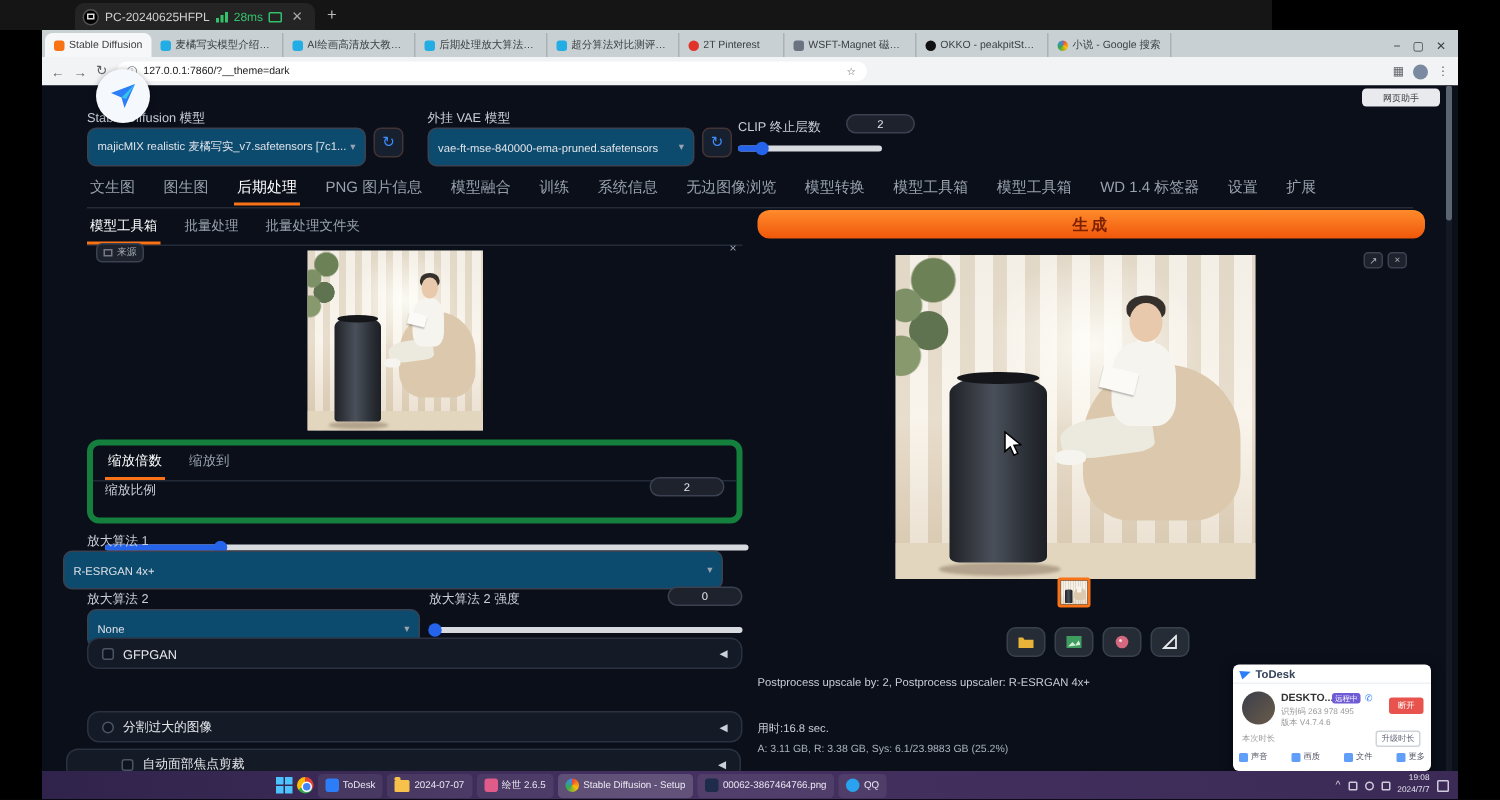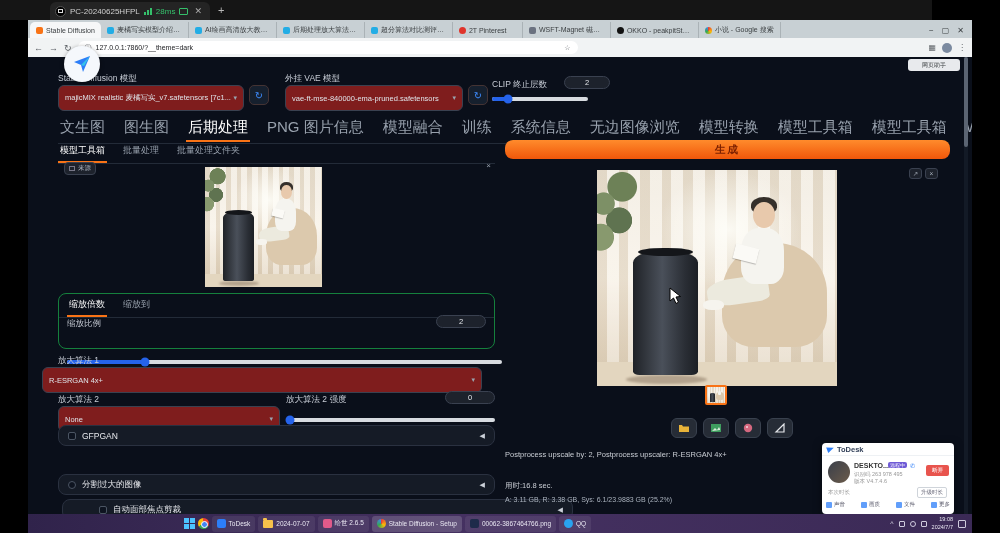--- a/index.html
+++ b/index.html
@@ -1,21 +1,21 @@
 <!DOCTYPE html>
 <html><head>
 <meta charset="utf-8">
 <style>
   * { margin:0; padding:0; box-sizing:border-box; font-family:"Liberation Sans","DejaVu Sans",sans-serif; }
   body { background:#000; width:1000px; height:533px; overflow:hidden; position:relative; }
   #stage { position:absolute; left:0; top:0; width:1000px; height:533px; background:#000; }
   .abs { position:absolute; }
 
   
-  #tdbar { left:0; top:0; width:932px; height:20px; background:#151515; }
+  #tdbar { left:0; top:0; width:848px; height:20px; background:#151515; }
   #tdtab { left:50px; top:2px; width:160px; height:18px; background:#242424; border-radius:6px 6px 0 0; display:flex; align-items:center; gap:4px; padding:0 5px; }
   #tdtab .host { color:#cfcfcf; font-size:8px; white-space:nowrap; }
   .sigbars { display:flex; align-items:flex-end; gap:1px; height:8px; }
   .sigbars i { display:block; width:2px; background:#35c06b; }
   .latency { color:#35c06b; font-size:8px; }
   .tinybadge { width:9px; height:7px; border:1px solid #35c06b; border-radius:1px; }
   .tdclose { color:#aaa; font-size:9px; margin-left:2px; }
   #tdnew { left:218px; top:4px; color:#bbb; font-size:11px; }
   .moncircle { width:11px; height:11px; border-radius:50%; background:#000; border:1px solid #555; display:flex; align-items:center; justify-content:center; }
   .moncircle i { display:block; width:5px; height:4px; border:1px solid #ddd; }
@@ -35,38 +35,38 @@
   #urlpill { width:500px; height:13px; background:#fff; border-radius:8px; display:flex; align-items:center; gap:4px; padding:0 7px; }
   #urlpill .info { color:#5f6368; font-size:7px; }
   #urlpill .url { color:#202124; font-size:7px; }
   #urlpill .star { margin-left:auto; color:#5f6368; font-size:7px; }
   .tbright { margin-left:auto; display:flex; align-items:center; gap:6px; color:#5f6368; font-size:8px; }
   .avatar-mini { width:10px; height:10px; border-radius:50%; background:#7b8aa0; }
 
   
   #page { left:0; top:37px; width:944px; height:457px; background:#0a0f1a; overflow:hidden; }
   .lbl { color:#c8cdd6; font-size:8.5px; white-space:nowrap; }
-  .select { background:#7f1d1d; border:1px solid #3a4150; border-radius:6px; display:flex; align-items:center; padding:12px 6px; color:#dfe3e8; font-size:7.5px; height:20px; }
+  .select { background:#0c4a6e; border:1px solid #3a4150; border-radius:6px; display:flex; align-items:center; padding:12px 6px; color:#dfe3e8; font-size:7.5px; height:20px; }
   .select .car { margin-left:auto; color:#9aa3af; font-size:7px; }
   .refbtn { width:20px; height:20px; background:#16202e; border:1px solid #433; border-radius:5px; color:#3d8bfd; font-size:10px; display:flex; align-items:center; justify-content:center; }
   .pillval { background:#1d222c; border:1px solid #3a4150; border-radius:9px; color:#e5e7eb; font-size:7.5px; display:flex; align-items:center; justify-content:center; }
   .track { height:4px; background:#d7dbe0; border-radius:2px; position:relative; }
   .fill { position:absolute; left:0; top:0; bottom:0; background:#2563eb; border-radius:2px; }
   .thumb { position:absolute; top:50%; transform:translate(-50%,-50%); width:9px; height:9px; border-radius:50%; background:#2563eb; }
-  .mtab { color:#98a1ad; font-size:15px; padding:3px 2px; white-space:nowrap; }
+  .mtab { color:#98a1ad; font-size:10px; padding:3px 2px; white-space:nowrap; }
   .mtab.sel { color:#fff; border-bottom:2px solid #f97316; }
   #maintabs { left:30px; top:58px; width:884px; display:flex; gap:15px; border-bottom:1px solid #232b38; padding-bottom:1px; }
   .subtabs { display:flex; gap:14px; border-bottom:1px solid #232b38; }
   .stab { color:#98a1ad; font-size:9px; padding:4px 2px; white-space:nowrap; }
   .stab.sel { color:#fff; border-bottom:2px solid #f97316; }
   .accordion { background:#151b26; border:1px solid #2a3140; border-radius:8px; height:21px; display:flex; align-items:center; gap:6px; padding:0 9px; }
   .accordion .cb { width:8px; height:8px; border:1px solid #4b5563; border-radius:2px; background:#0e1420; }
   .accordion .atitle { color:#e5e7eb; font-size:8.5px; }
   .accordion .arr { margin-left:auto; color:#cbd1d9; font-size:7px; }
-  .panelbox { border:1px solid #15803d; border-radius:8px; }
+  .panelbox { border:4px solid #15803d; border-radius:8px; }
   .srcbadge { display:flex; align-items:center; gap:3px; background:#1d222c; border:1px solid #3a4150; border-radius:4px; color:#aab2bd; font-size:6.5px; padding:1px 4px; }
   .xclose { color:#9aa3af; font-size:8px; }
 
   
   #genbtn { left:477px; top:83px; width:445px; height:19px; border-radius:8px; background:linear-gradient(180deg,#ff8b2c,#f0570a); display:flex; align-items:center; justify-content:center; color:#7c2000; font-size:10.5px; font-weight:bold; letter-spacing:2px; }
 
   
   .photo { position:absolute; overflow:hidden; background:linear-gradient(180deg,#efe8db 0%,#f7f0e4 50%,#e9ddca 78%,#ddcfb8 100%); }
   .photo .curt { position:absolute; inset:0; background:repeating-linear-gradient(90deg,rgba(193,174,146,0.28) 0 4%,rgba(255,255,255,0.30) 4% 9%); }
   .photo .glow { position:absolute; left:25%; top:0; width:60%; height:55%; background:radial-gradient(ellipse at center,rgba(255,255,250,0.85),rgba(255,255,250,0) 70%); }
@@ -326,21 +326,21 @@
       <div class="abs accordion" style="left:30px; top:368px; width:437px;">
         <span class="cb"></span>
         <span class="atitle">GFPGAN</span>
         <span class="arr">◀</span>
       </div>
       <div class="abs accordion" style="left:30px; top:417px; width:437px;">
         <span class="cb" style="border-radius:50%"></span>
         <span class="atitle">分割过大的图像</span>
         <span class="arr">◀</span>
       </div>
-      <div class="abs accordion" style="left:34px; top:442px; width:511px;padding-left:36px;">
+      <div class="abs accordion" style="left:16px; top:442px; width:450px;padding-left:36px;">
         <span class="cb"></span>
         <span class="atitle">自动面部焦点剪裁</span>
         <span class="arr">◀</span>
       </div>
 
       <div id="genbtn" class="abs">生成</div>
 
       <div class="abs" style="left:477px; top:107px; width:445px; height:228px;">
         <div class="abs galbtn" style="right:28px; top:4px;">↗</div>
         <div class="abs galbtn" style="right:12px; top:4px;">×</div>

